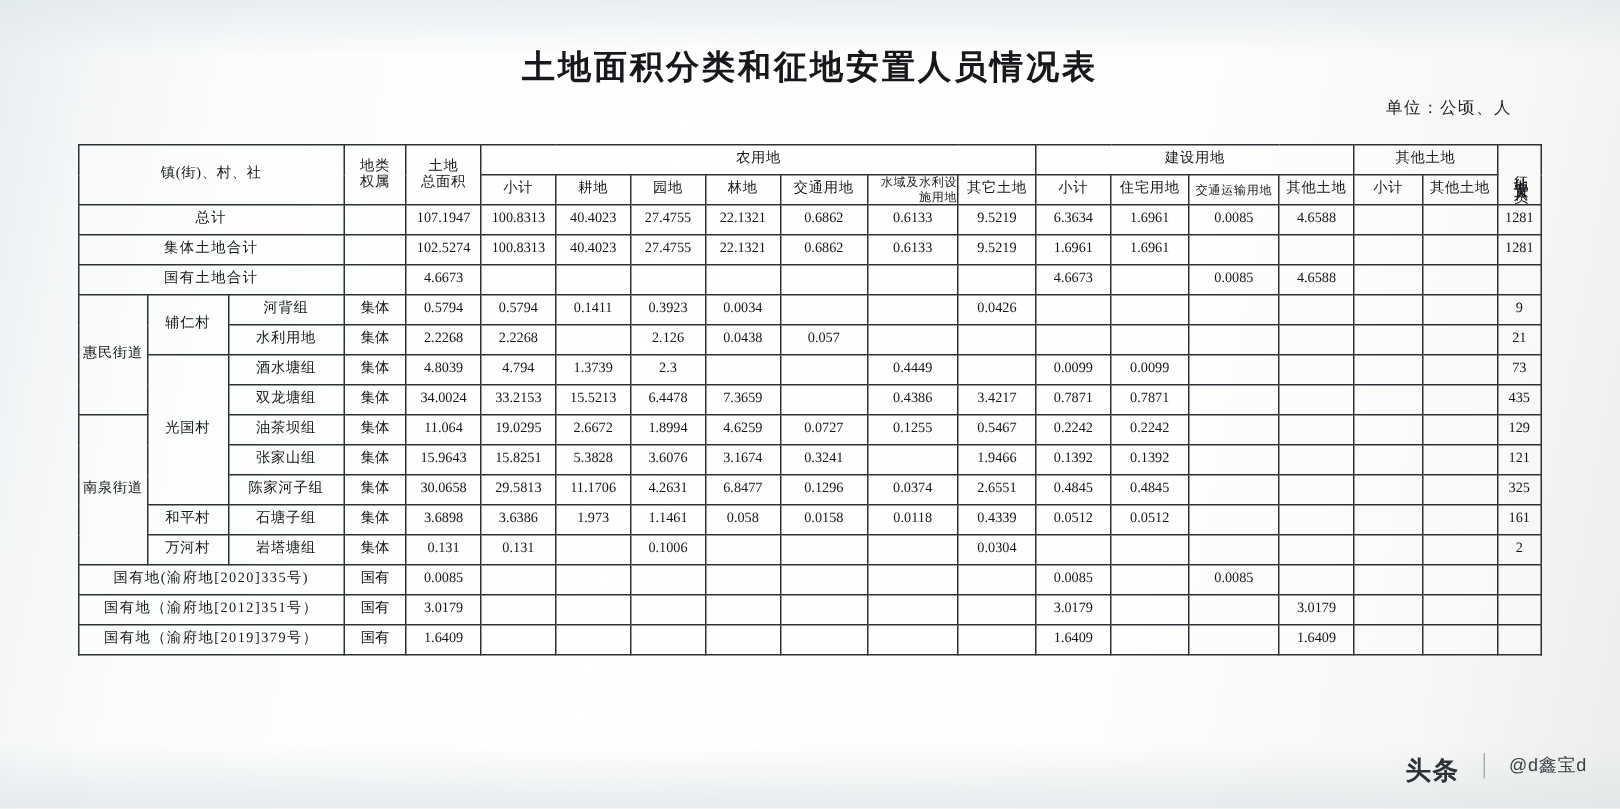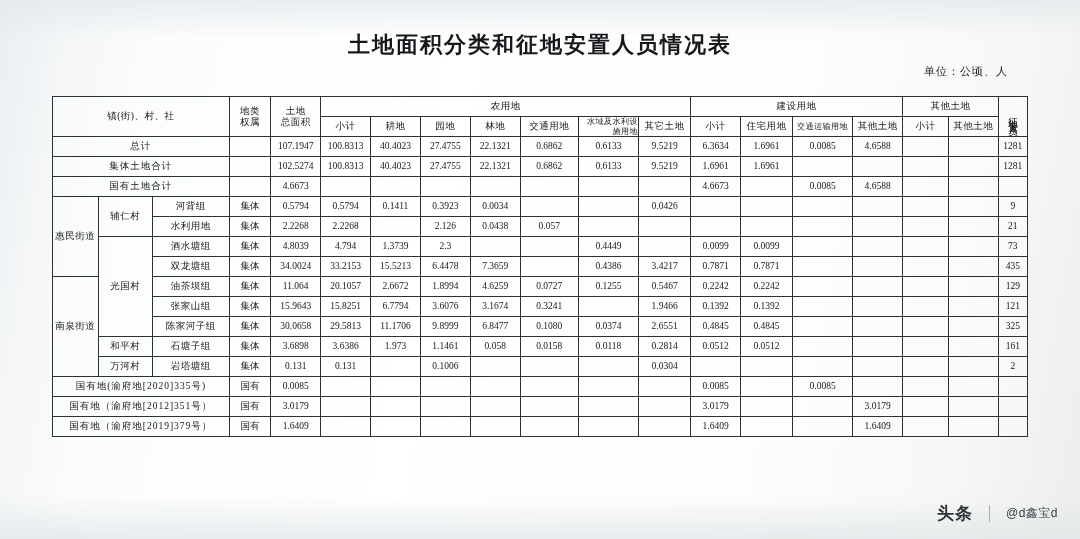--- a/index.html
+++ b/index.html
@@ -96,21 +96,20 @@
     line-height: 1.1;
     display: inline-block;
     font-size: 9.5px;
   }
   
   #watermark {
     position: absolute;
     right: 22px;
     bottom: 14px;
     display: flex;
-    align-items: center;
     gap: 16px;
     font-family: "Liberation Sans", sans-serif;
     margin-top: 24px;
   }
   #watermark .wm-logo {
     font-size: 17px;
     font-weight: bold;
     color: #2f3237;
     letter-spacing: 1px;
   }
@@ -325,63 +324,63 @@
             <td class="num"></td>
             <td class="num"></td>
             <td class="num"></td>
             <td class="num">435</td>
           </tr>
           <tr>
             <td rowspan="5" class="name">南泉街道</td>
             <td class="name">油茶坝组</td>
             <td class="num">集体</td>
             <td class="num">11.064</td>
-            <td class="num">20.1057</td>
+            <td class="num">19.0295</td>
             <td class="num">2.6672</td>
             <td class="num">1.8994</td>
             <td class="num">4.6259</td>
             <td class="num">0.0727</td>
             <td class="num">0.1255</td>
             <td class="num">0.5467</td>
             <td class="num">0.2242</td>
             <td class="num">0.2242</td>
             <td class="num"></td>
             <td class="num"></td>
             <td class="num"></td>
             <td class="num"></td>
             <td class="num">129</td>
           </tr>
           <tr>
             <td class="name">张家山组</td>
             <td class="num">集体</td>
             <td class="num">15.9643</td>
             <td class="num">15.8251</td>
-            <td class="num">6.7794</td>
+            <td class="num">5.3828</td>
             <td class="num">3.6076</td>
             <td class="num">3.1674</td>
             <td class="num">0.3241</td>
             <td class="num"></td>
             <td class="num">1.9466</td>
             <td class="num">0.1392</td>
             <td class="num">0.1392</td>
             <td class="num"></td>
             <td class="num"></td>
             <td class="num"></td>
             <td class="num"></td>
             <td class="num">121</td>
           </tr>
           <tr>
             <td class="name">陈家河子组</td>
             <td class="num">集体</td>
             <td class="num">30.0658</td>
             <td class="num">29.5813</td>
             <td class="num">11.1706</td>
-            <td class="num">9.8999</td>
+            <td class="num">4.2631</td>
             <td class="num">6.8477</td>
-            <td class="num">0.1080</td>
+            <td class="num">0.1296</td>
             <td class="num">0.0374</td>
             <td class="num">2.6551</td>
             <td class="num">0.4845</td>
             <td class="num">0.4845</td>
             <td class="num"></td>
             <td class="num"></td>
             <td class="num"></td>
             <td class="num"></td>
             <td class="num">325</td>
           </tr>
@@ -389,21 +388,21 @@
             <td rowspan="1" class="name">和平村</td>
             <td class="name">石塘子组</td>
             <td class="num">集体</td>
             <td class="num">3.6898</td>
             <td class="num">3.6386</td>
             <td class="num">1.973</td>
             <td class="num">1.1461</td>
             <td class="num">0.058</td>
             <td class="num">0.0158</td>
             <td class="num">0.0118</td>
-            <td class="num">0.2814</td>
+            <td class="num">0.4339</td>
             <td class="num">0.0512</td>
             <td class="num">0.0512</td>
             <td class="num"></td>
             <td class="num"></td>
             <td class="num"></td>
             <td class="num"></td>
             <td class="num">161</td>
           </tr>
           <tr>
             <td rowspan="1" class="name">万河村</td>

